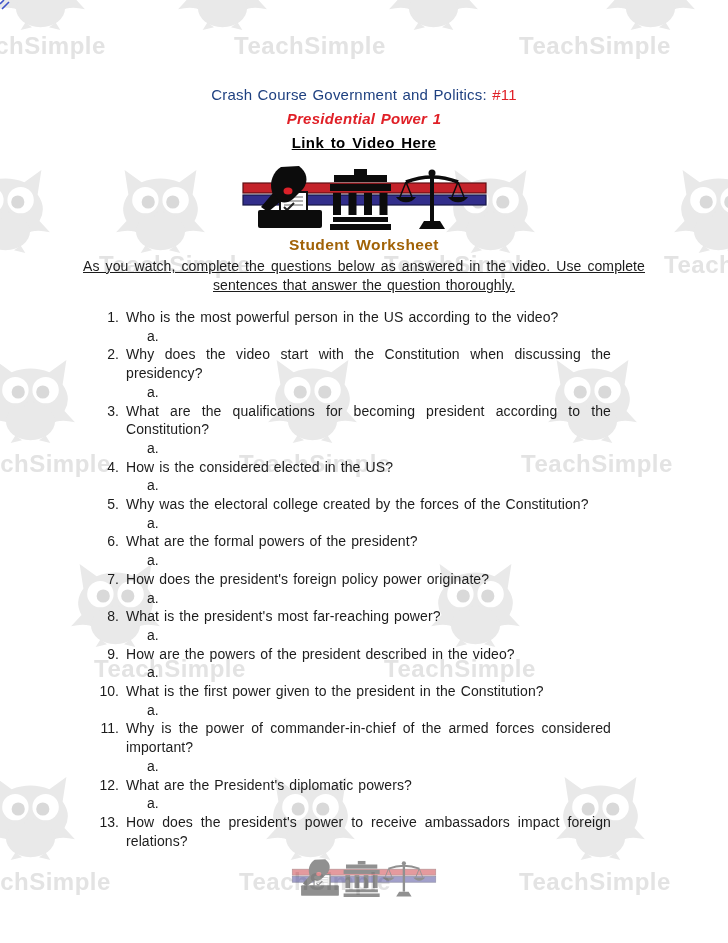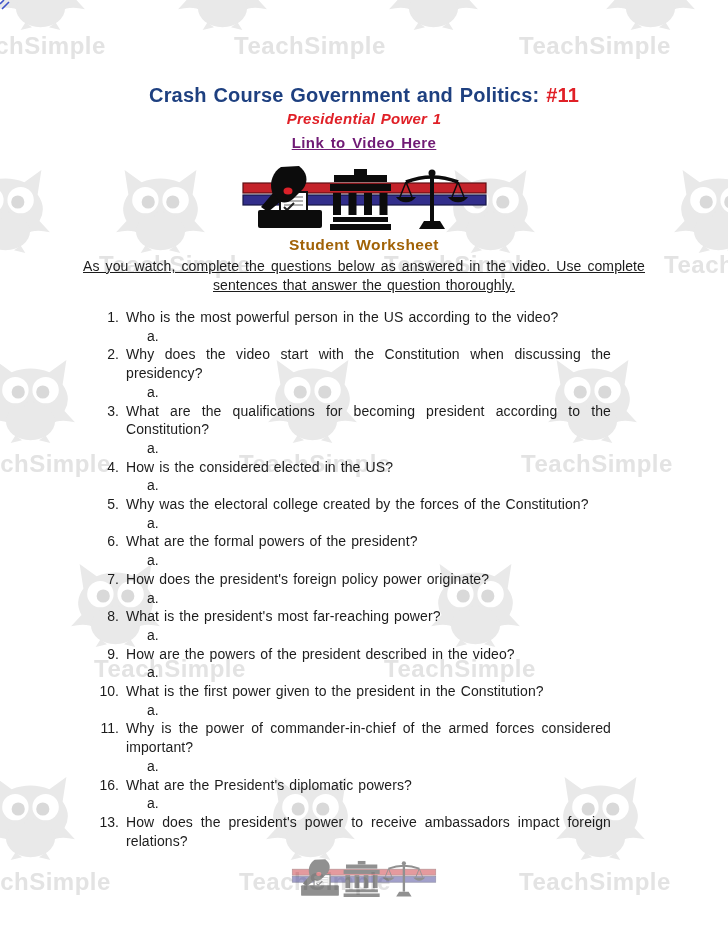--- a/index.html
+++ b/index.html
@@ -9,25 +9,25 @@
   }
   
   .wm-layer{position:absolute;inset:0;z-index:0;}
   .wm-owl{position:absolute;width:95px;height:85px;}
   .wm-text{
     position:absolute;width:170px;text-align:center;white-space:nowrap;
     font-size:24px;font-weight:bold;color:#e3e3e3;letter-spacing:.5px;
   }
   
   .content{position:relative;z-index:1;padding-top:86px;text-align:center;}
-  .title{font-size:20px;line-height:18px;font-weight:bold;color:#1e4080;letter-spacing:.2px;word-spacing:1px;}
+  .title{font-size:15px;line-height:18px;font-weight:normal;color:#1e4080;letter-spacing:.2px;word-spacing:1px;}
   .title .num{color:#e02027;}
   .subtitle{margin-top:6px;font-size:15px;line-height:18px;font-weight:bold;font-style:italic;color:#e02027;letter-spacing:.3px;word-spacing:1px;}
   .linkrow{margin-top:5px;line-height:19px;}
-  .video-link{font-size:15px;font-weight:bold;color:#701a75;text-decoration:underline;letter-spacing:.4px;word-spacing:2px;cursor:pointer;}
+  .video-link{font-size:15px;font-weight:bold;color:#000000;text-decoration:underline;letter-spacing:.4px;word-spacing:2px;cursor:pointer;}
   .banner{display:block;width:245px;height:66px;margin:12px auto 0;}
   .ws-heading{margin-top:6px;font-size:15.5px;line-height:18px;font-weight:bold;color:#a16207;letter-spacing:.4px;word-spacing:2px;}
   .intro{
     width:562px;margin:3px auto 0;font-size:14px;line-height:19px;
     text-align:justify;text-align-last:center;letter-spacing:.1px;word-spacing:1px;text-decoration:underline;
   }
   .questions{width:515px;margin:13px 0 0 97px;text-align:left;}
   .q{display:flex;font-size:14px;line-height:18.7px;}
   .qnum{flex:0 0 22px;text-align:right;margin-right:7px;}
   .qbody{width:485px;}
@@ -262,21 +262,21 @@
         </div>
       </div>
       <div class="q">
         <span class="qnum">11.</span>
         <div class="qbody">
           <div class="qtext">Why is the power of commander-in-chief of the armed forces considered important?</div>
           <div class="qsub">a.</div>
         </div>
       </div>
       <div class="q">
-        <span class="qnum">16.</span>
+        <span class="qnum">12.</span>
         <div class="qbody">
           <div class="qtext">What are the President's diplomatic powers?</div>
           <div class="qsub">a.</div>
         </div>
       </div>
       <div class="q">
         <span class="qnum">13.</span>
         <div class="qbody">
           <div class="qtext">How does the president's power to receive ambassadors impact foreign relations?</div>
         </div>

